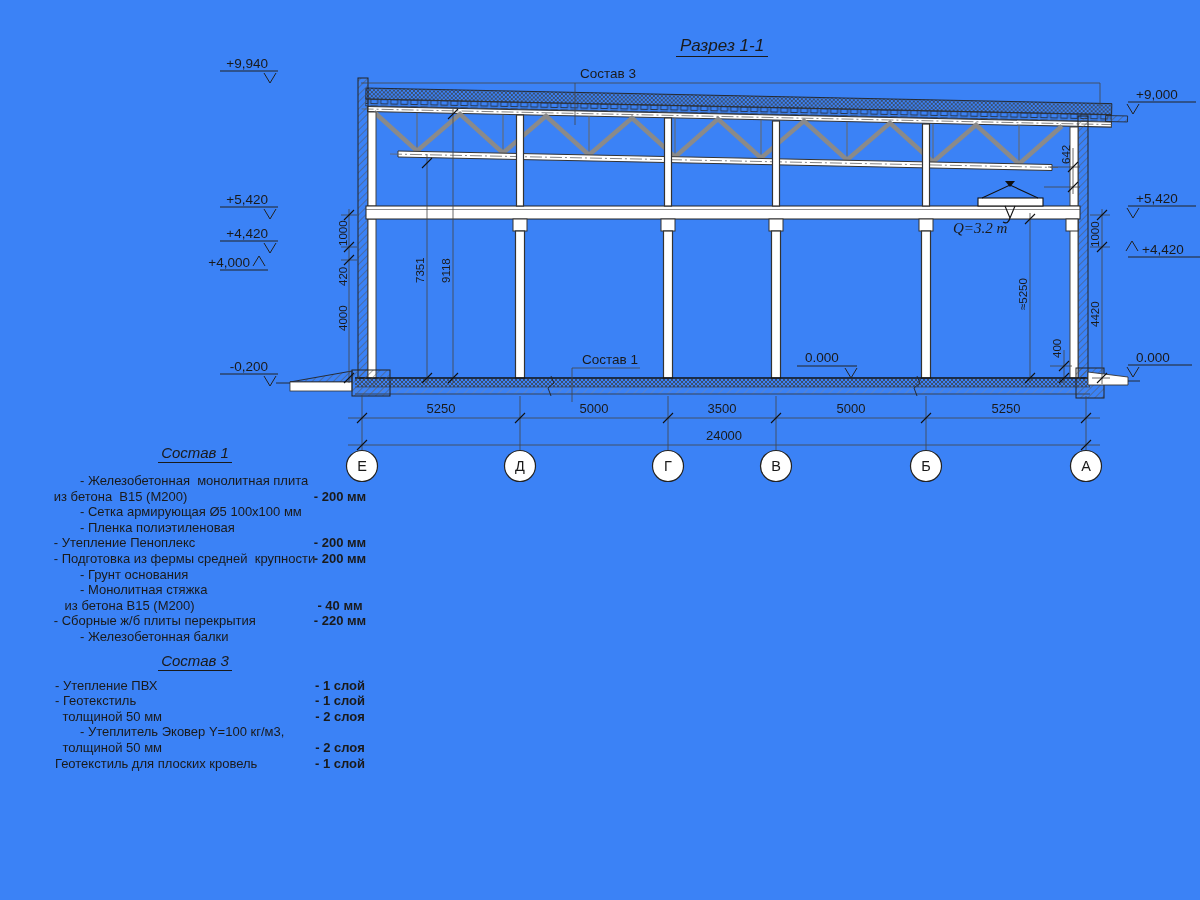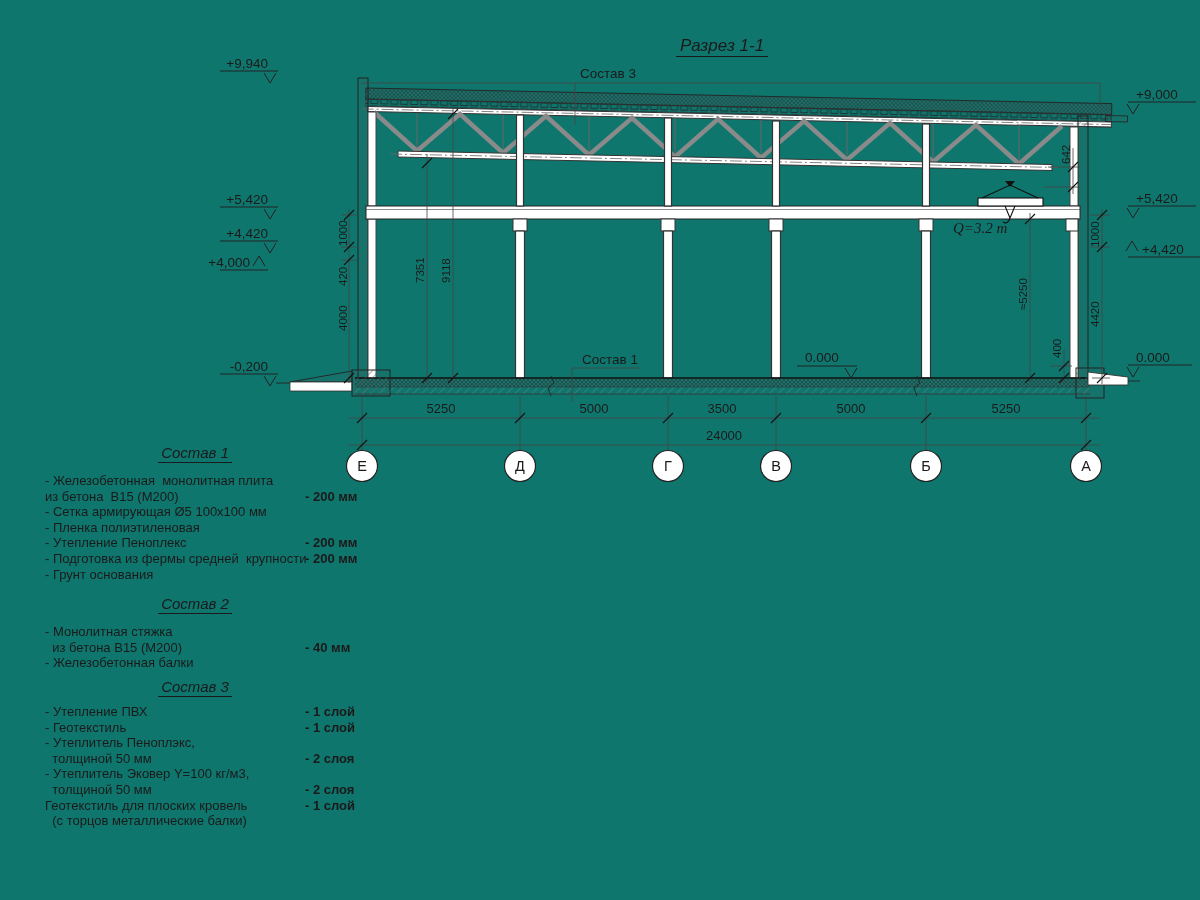--- a/index.html
+++ b/index.html
@@ -1,34 +1,34 @@
 <!DOCTYPE html>
 <html><head>
 <meta charset="utf-8">
 <style>
   html,body{margin:0;padding:0;background:#fff;}
-  #page{position:relative;width:1200px;height:900px;background:#0f766e;overflow:hidden;
+  #page{position:relative;width:1200px;height:900px;background:#3b82f6;overflow:hidden;
         font-family:"Liberation Sans",sans-serif;color:#1a1a1a;}
   #dwg{position:absolute;left:0;top:0;}
   .title{position:absolute;left:572px;top:36px;width:300px;text-align:center;
          font-style:italic;font-size:17px;}
   .title span{border-bottom:1.2px solid #1a1a1a;padding:0 4px 1px 4px;}
   svg text{font-family:"Liberation Sans",sans-serif;fill:#1a1a1a;}
   .elev{font-size:13.5px;}
   .dimv{font-size:11.5px;}
   .dimb{font-size:13px;}
   .axl{font-size:14.5px;}
   .lead{font-size:13.5px;}
   .crane{font-family:"Liberation Serif",serif;font-style:italic;font-size:15px;}
   .clist{position:absolute;left:45px;top:444px;width:330px;font-size:13px;}
   .chead{width:300px;text-align:center;font-style:italic;font-size:15px;margin:0 0 12px 0;}
   .chead span{border-bottom:1.1px solid #1a1a1a;padding:0 3px 1px 3px;}
   .chead.m2{margin-top:13px;}
   .chead.m3{margin-top:7px;margin-bottom:9px;}
-  .crow{display:flex;line-height:15.6px;}
+  .crow{display:flex;line-height:15.6px;justify-content:center;}
   .ct{display:inline-block;width:260px;white-space:pre;}
   .cv{white-space:pre;font-weight:bold;}
 </style>
 </head>
 <body>
 
 <div id="page">
 
   <div class="title">
     <span>Разрез 1-1</span>
@@ -277,65 +277,60 @@
         </div>
         <div class="crow">
           <span class="ct">- Подготовка из фермы средней  крупности</span>
           <span class="cv">- 200 мм</span>
         </div>
         <div class="crow">
           <span class="ct">- Грунт основания</span>
           <span class="cv"></span>
         </div>
       </div>
-    <div class="chead m2"><span>Состав 2</span></div>
     <div>
         <div class="crow">
           <span class="ct">- Монолитная стяжка</span>
           <span class="cv"></span>
         </div>
         <div class="crow">
           <span class="ct">  из бетона В15 (М200)</span>
           <span class="cv">- 40 мм</span>
+        </div>
+        <div class="crow">
+          <span class="ct">- Сборные ж/б плиты перекрытия</span>
+          <span class="cv">- 220 мм</span>
         </div>
         <div class="crow">
           <span class="ct">- Железобетонная балки</span>
           <span class="cv"></span>
         </div>
       </div>
     <div class="chead m3"><span>Состав 3</span></div>
     <div>
         <div class="crow">
           <span class="ct">- Утепление ПВХ</span>
           <span class="cv">- 1 слой</span>
         </div>
         <div class="crow">
           <span class="ct">- Геотекстиль</span>
           <span class="cv">- 1 слой</span>
         </div>
         <div class="crow">
-          <span class="ct">- Утеплитель Пеноплэкс,</span>
-          <span class="cv"></span>
-        </div>
-        <div class="crow">
           <span class="ct">  толщиной 50 мм</span>
           <span class="cv">- 2 слоя</span>
         </div>
         <div class="crow">
           <span class="ct">- Утеплитель Эковер Y=100 кг/м3,</span>
           <span class="cv"></span>
         </div>
         <div class="crow">
           <span class="ct">  толщиной 50 мм</span>
           <span class="cv">- 2 слоя</span>
         </div>
         <div class="crow">
           <span class="ct">Геотекстиль для плоских кровель</span>
           <span class="cv">- 1 слой</span>
         </div>
-        <div class="crow">
-          <span class="ct">  (с торцов металлические балки)</span>
-          <span class="cv"></span>
-        </div>
       </div>
   </div>
 
 </div>
 
 </body></html>

